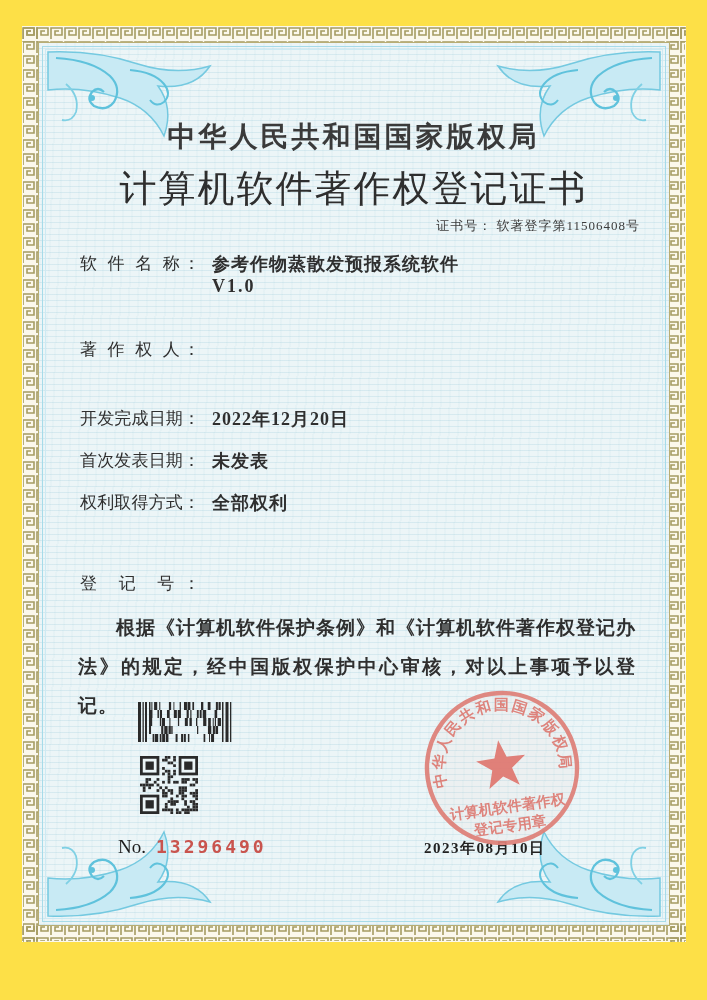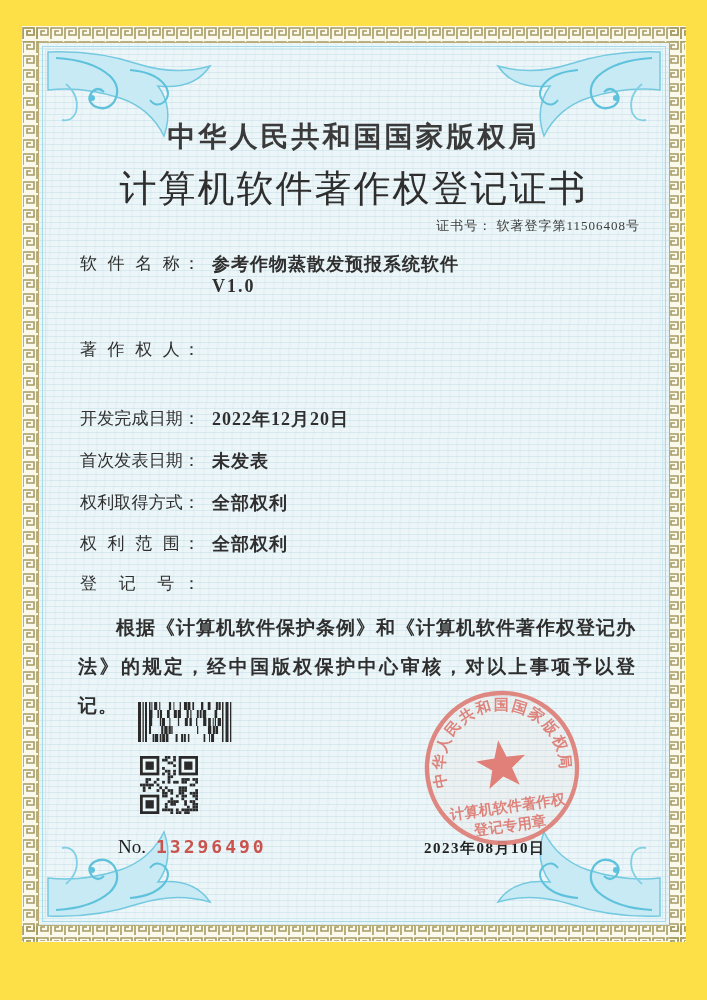--- a/index.html
+++ b/index.html
@@ -114,24 +114,20 @@
     <div class="row r4">
       <span class="lbl">首次发表日期：</span>
       <span class="val">未发表</span>
     </div>
 
     <div class="row r5">
       <span class="lbl">权利取得方式：</span>
       <span class="val">全部权利</span>
     </div>
 
-    <div class="row r6">
-      <span class="lbl">权 利 范 围：</span>
-      <span class="val">全部权利</span>
-    </div>
 
     <div class="row r7">
       <span class="lbl">登 记 号：</span>
     </div>
 
     <div class="statement">根据《计算机软件保护条例》和《计算机软件著作权登记办法》的规定，经中国版权保护中心审核，对以上事项予以登记。</div>
 
     <svg class="barcode" viewBox="0 0 101 40">
         <rect x="0" y="0" width="3" height="40" fill="#2a2a2a"></rect>
         <rect x="4.5" y="0" width="1.3" height="40" fill="#2a2a2a"></rect>

